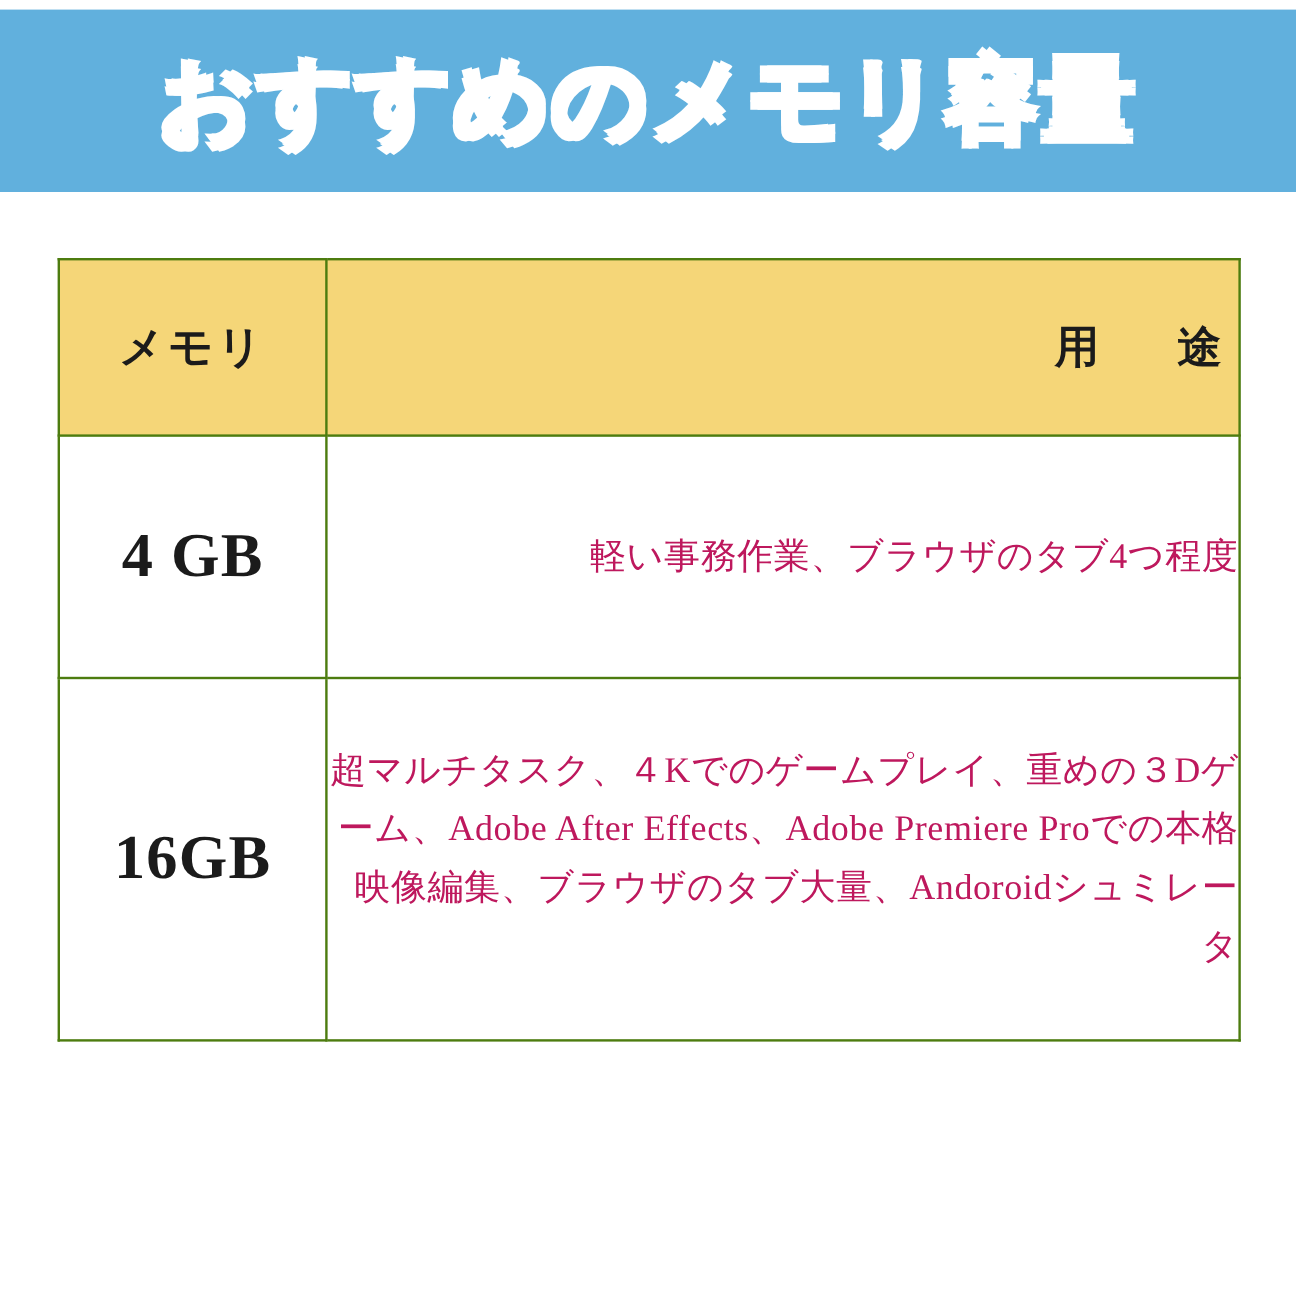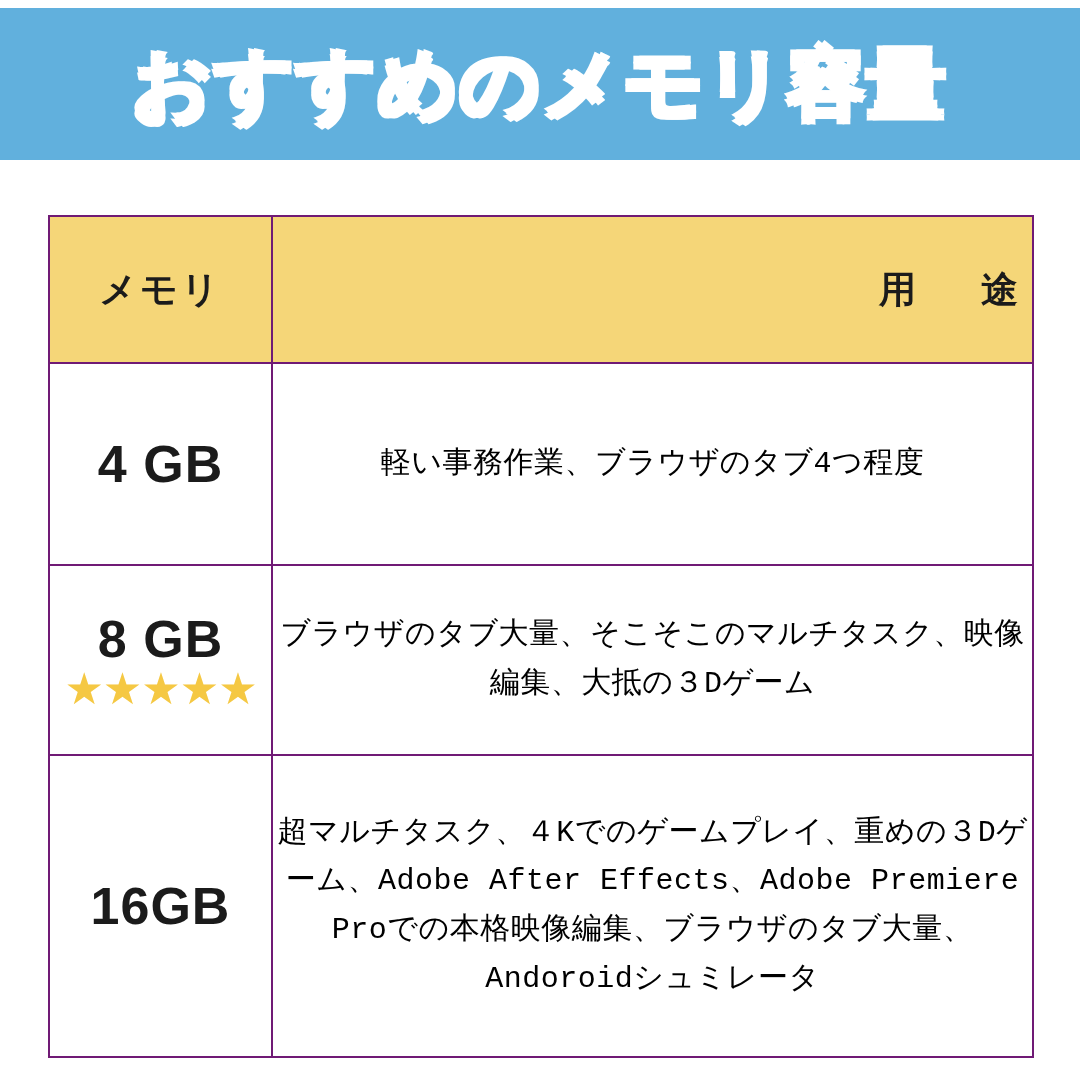--- a/index.html
+++ b/index.html
@@ -56,21 +56,21 @@
     width: 984px;
   }
   table.memory-table {
     border-collapse: collapse;
     table-layout: fixed;
     width: 984px;
     border: 2px solid #2b2b2b;
   }
   table.memory-table td,
   table.memory-table th {
-    border: 2px solid #701a75;
+    border: 2px solid #4d7c0f;
     padding: 0;
     vertical-align: middle;
   }
   col.col-mem { width: 223px; }
   col.col-use { width: 761px; }
 
   thead th {
     background: #f5d678;
     height: 145px;
   }
@@ -86,46 +86,47 @@
     letter-spacing: 14px;
     padding-left: 14px;
     text-align: right;
   }
 
   .cell-mem {
     text-align: center;
     position: relative;
   }
   .mem-label {
-    font-family: Liberation Sans, sans-serif;
+    font-family: Liberation Serif, serif;
     font-size: 52px;
     font-weight: bold;
     color: #1b1b1b;
     letter-spacing: 1px;
     line-height: 1.05;
   }
   .stars {
     margin-top: 2px;
     font-size: 44px;
     line-height: 0.9;
     color: #f5c843;
     letter-spacing: -1px;
     white-space: nowrap;
   }
 
   .cell-use {
     text-align: center;
     padding: 18px 22px;
   }
   .use-text {
-    font-family: Liberation Mono, monospace;
+    font-family: Liberation Serif, serif;
     font-size: 30px;
-    color: #000000;
+    color: #be185d;
     line-height: 1.62;
     letter-spacing: 0.5px;
+    text-align: right;
   }
 
   .row-4gb td { height: 200px; }
   .row-8gb td { height: 188px; }
   .row-16gb td { height: 300px; }
 </style>
 </head>
 <body>
 
 <div class="page">
@@ -154,29 +155,20 @@
 
         <tr class="row-4gb">
           <td class="cell-mem">
             <div class="mem-label">4 GB</div>
           </td>
           <td class="cell-use">
             <div class="use-text">軽い事務作業、ブラウザのタブ4つ程度</div>
           </td>
         </tr>
 
-        <tr class="row-8gb">
-          <td class="cell-mem">
-            <div class="mem-label">8 GB</div>
-            <div class="stars">★★★★★</div>
-          </td>
-          <td class="cell-use">
-            <div class="use-text">ブラウザのタブ大量、そこそこのマルチタスク、映像編集、大抵の３Dゲーム</div>
-          </td>
-        </tr>
 
         <tr class="row-16gb">
           <td class="cell-mem">
             <div class="mem-label">16GB</div>
           </td>
           <td class="cell-use">
             <div class="use-text">超マルチタスク、４Kでのゲームプレイ、重めの３Dゲーム、Adobe After Effects、Adobe Premiere Proでの本格映像編集、ブラウザのタブ大量、Andoroidシュミレータ</div>
           </td>
         </tr>
 

